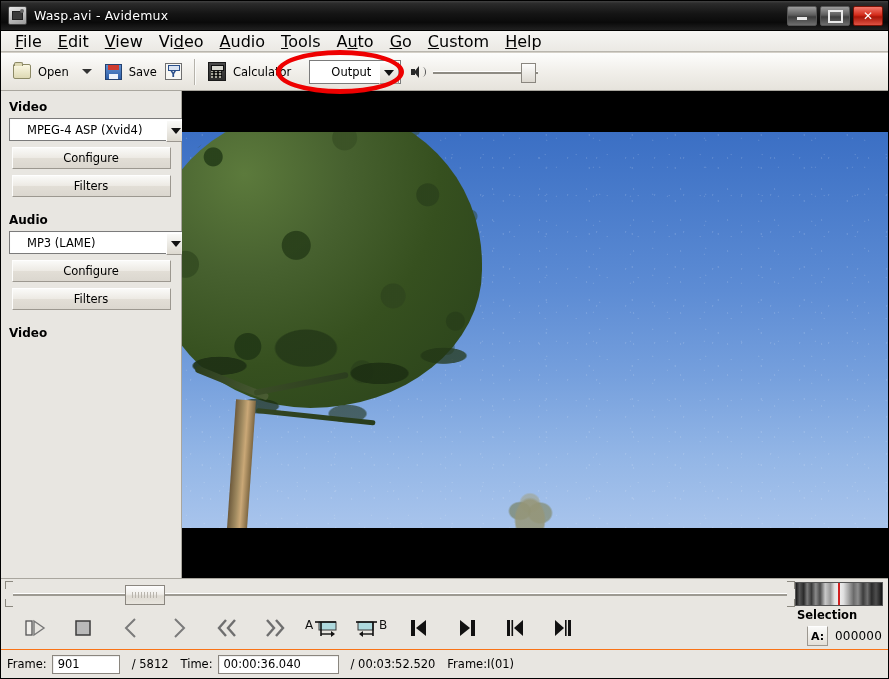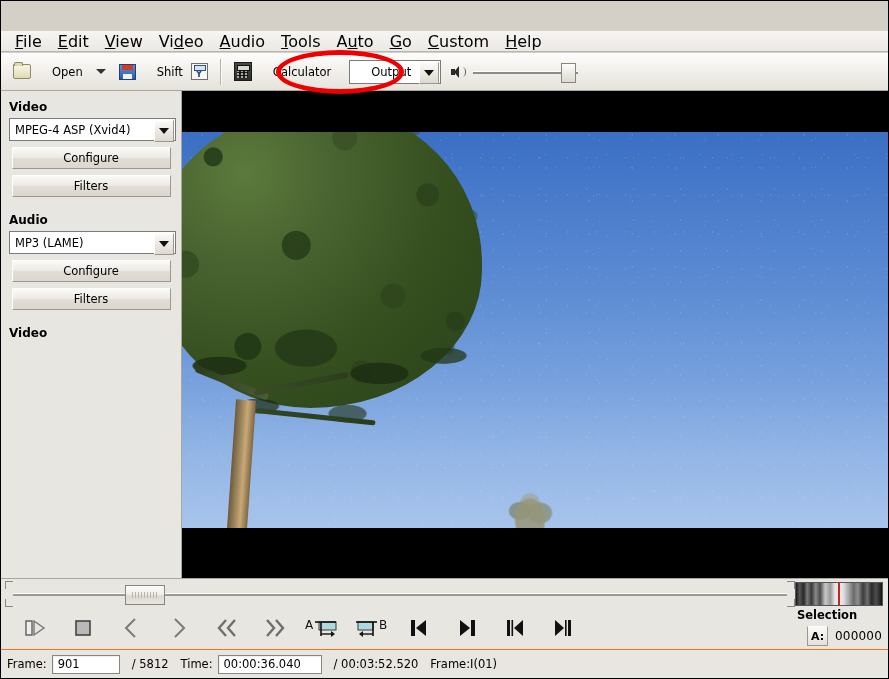--- a/index.html
+++ b/index.html
@@ -58,21 +58,21 @@
   }
   .menu-item u{text-decoration:underline;}
 
   
   .toolbar{
     position:absolute;left:1px;top:53px;width:887px;height:38px;
     background:linear-gradient(180deg,#fdfdfc 0%,#f1efea 50%,#e6e3dc 100%);
     border-bottom:1px solid #a9a69e;
     display:flex;align-items:center;padding-left:8px;box-sizing:border-box;
   }
-  .tb-btn{display:flex;align-items:center;gap:21px;padding:3px 4px;cursor:default;}
+  .tb-btn{display:flex;align-items:center;gap:7px;padding:3px 4px;cursor:default;}
   .tb-label{font-size:11.5px;}
   .icon-folder{
     width:16px;height:13px;position:relative;flex:none;
     background:linear-gradient(180deg,#fbf8e3,#ded9b4);
     border:1px solid #8d8a66;border-radius:1px 2px 2px 2px;
   }
   .icon-folder:before{
     content:"";position:absolute;left:0;top:-3px;width:7px;height:3px;
     background:#ded9b4;border:1px solid #8d8a66;border-bottom:none;border-radius:2px 2px 0 0;
   }
@@ -159,21 +159,21 @@
   .leftpanel{
     position:absolute;left:1px;top:91px;width:181px;height:487px;
     background:#e8e6e1;border-right:1px solid #a9a69e;
     box-sizing:border-box;padding:6px 8px;
   }
   .sec-head{font-size:12px;font-weight:bold;margin:3px 0 4px 0;}
   .sec-head.second{margin-top:16px;}
   .lp-combo{
     position:relative;width:165px;height:21px;background:#fff;
     border:1px solid #7b7b7b;box-shadow:inset 1px 1px 0 #fdfdfd;
-    display:flex;align-items:center;margin-bottom:6px;
+    display:flex;align-items:center;margin-bottom:6px;padding-left:12px;
   }
   .lp-combo .ctext{padding-left:5px;font-size:11.5px;}
   .lp-btn{
     width:159px;height:22px;margin:0 auto 6px auto;display:block;
     background:linear-gradient(180deg,#fafaf8 0%,#edeae4 48%,#e2ded6 52%,#dbd7cf 100%);
     border:1px solid #9c9890;border-top-color:#fefefe;border-left-color:#fdfdfc;
     font-size:11.5px;font-family:"DejaVu Sans","Liberation Sans",sans-serif;color:#000;
     cursor:default;
   }
   .shift-row{display:flex;align-items:center;margin-top:8px;gap:5px;}
@@ -358,39 +358,54 @@
     display:flex;align-items:center;padding-left:6px;box-sizing:border-box;gap:0;
   }
   .sb-lbl{font-size:11.5px;margin-right:5px;}
   .sb-input{
     height:19px;background:#fff;border:1px solid #8a867f;
     box-shadow:inset 1px 1px 0 #efefef;
     display:flex;align-items:center;padding-left:5px;box-sizing:border-box;
     font-size:11.5px;
   }
   .sb-input.frame{width:68px;}
-  .sb-input.time{width:104px;}
+  .sb-input.time{width:121px;}
   .sb-total{font-size:11.5px;margin:10px 12px;}
 
   .outer-border{
     position:absolute;inset:0;border:1px solid #000;pointer-events:none;box-sizing:border-box;
   }
 
   
   .annot{
     position:absolute;left:276px;top:50px;width:128px;height:44px;
     border:5px solid #ee0000;border-radius:50%;
     pointer-events:none;z-index:50;box-sizing:border-box;
   }
 </style>
 </head>
 <body>
 
 <div id="app">
 
+  <div class="titlebar">
+    <div class="title-icon"></div>
+    <div class="title-text">Wasp.avi - Avidemux</div>
+    <div class="win-btns">
+      <div class="wbtn">
+          <div class="wb-min"></div>
+        </div>
+      <div class="wbtn">
+          <div class="wb-max"></div>
+        </div>
+      <div class="wbtn close">
+          <span class="wb-x">✕</span>
+        </div>
+    </div>
+  </div>
 
   <div class="menubar">
     <div class="menu-item"><u>F</u>ile</div>
     <div class="menu-item"><u>E</u>dit</div>
     <div class="menu-item"><u>V</u>iew</div>
     <div class="menu-item">Vi<u>d</u>eo</div>
     <div class="menu-item"><u>A</u>udio</div>
     <div class="menu-item"><u>T</u>ools</div>
     <div class="menu-item">A<u>u</u>to</div>
     <div class="menu-item"><u>G</u>o</div>
@@ -399,21 +414,21 @@
   </div>
 
   <div class="toolbar">
     <div class="tb-btn">
       <span class="icon-folder"></span>
       <span class="tb-label">Open</span>
     </div>
     <div class="tb-arrow"></div>
     <div class="tb-btn">
       <span class="icon-save"></span>
-      <span class="tb-label">Shift</span>
+      <span class="tb-label">Save</span>
     </div>
     <div class="tb-btn">
       <span class="icon-savecheck"></span>
     </div>
     <div class="tb-sep"></div>
     <div class="tb-btn">
       <span class="icon-calc"></span>
       <span class="tb-label">Calculator</span>
     </div>
     <div class="combo-output">

